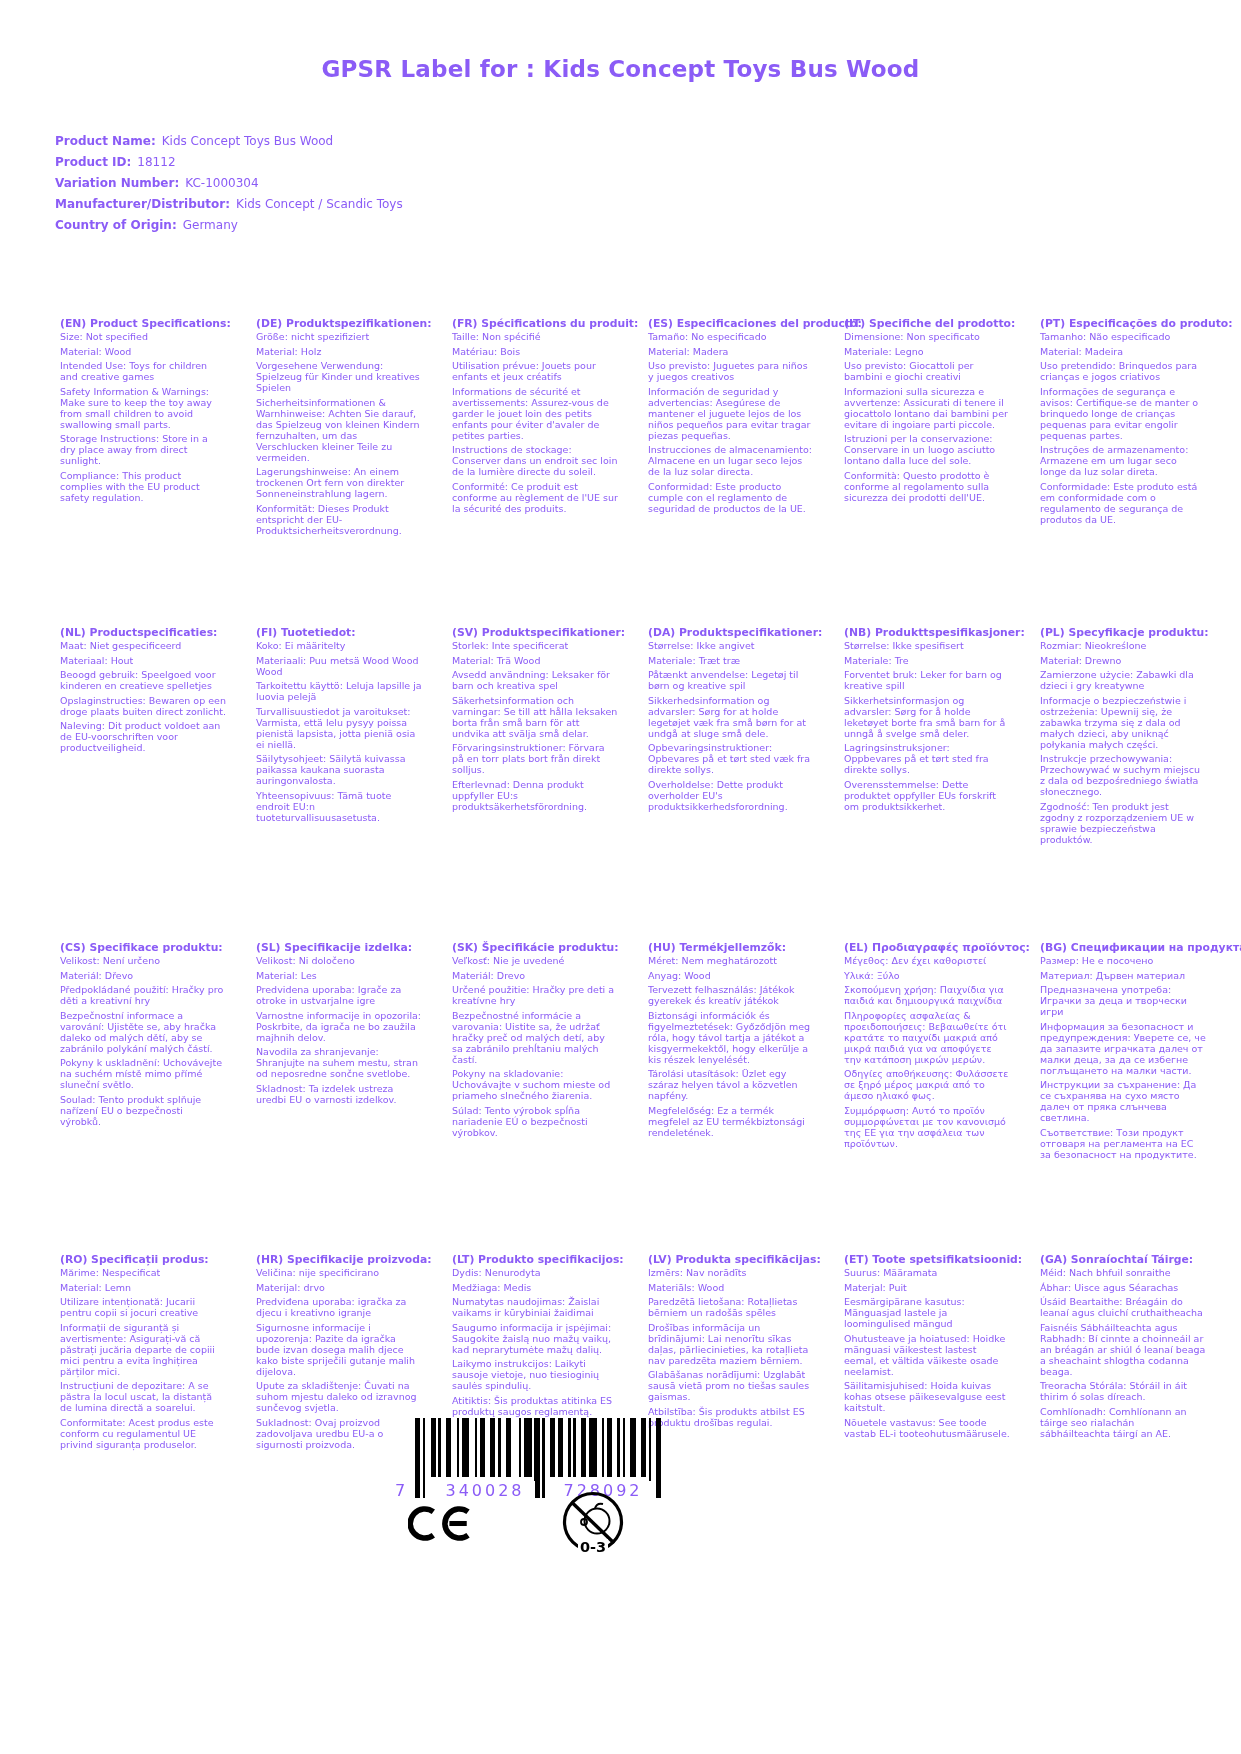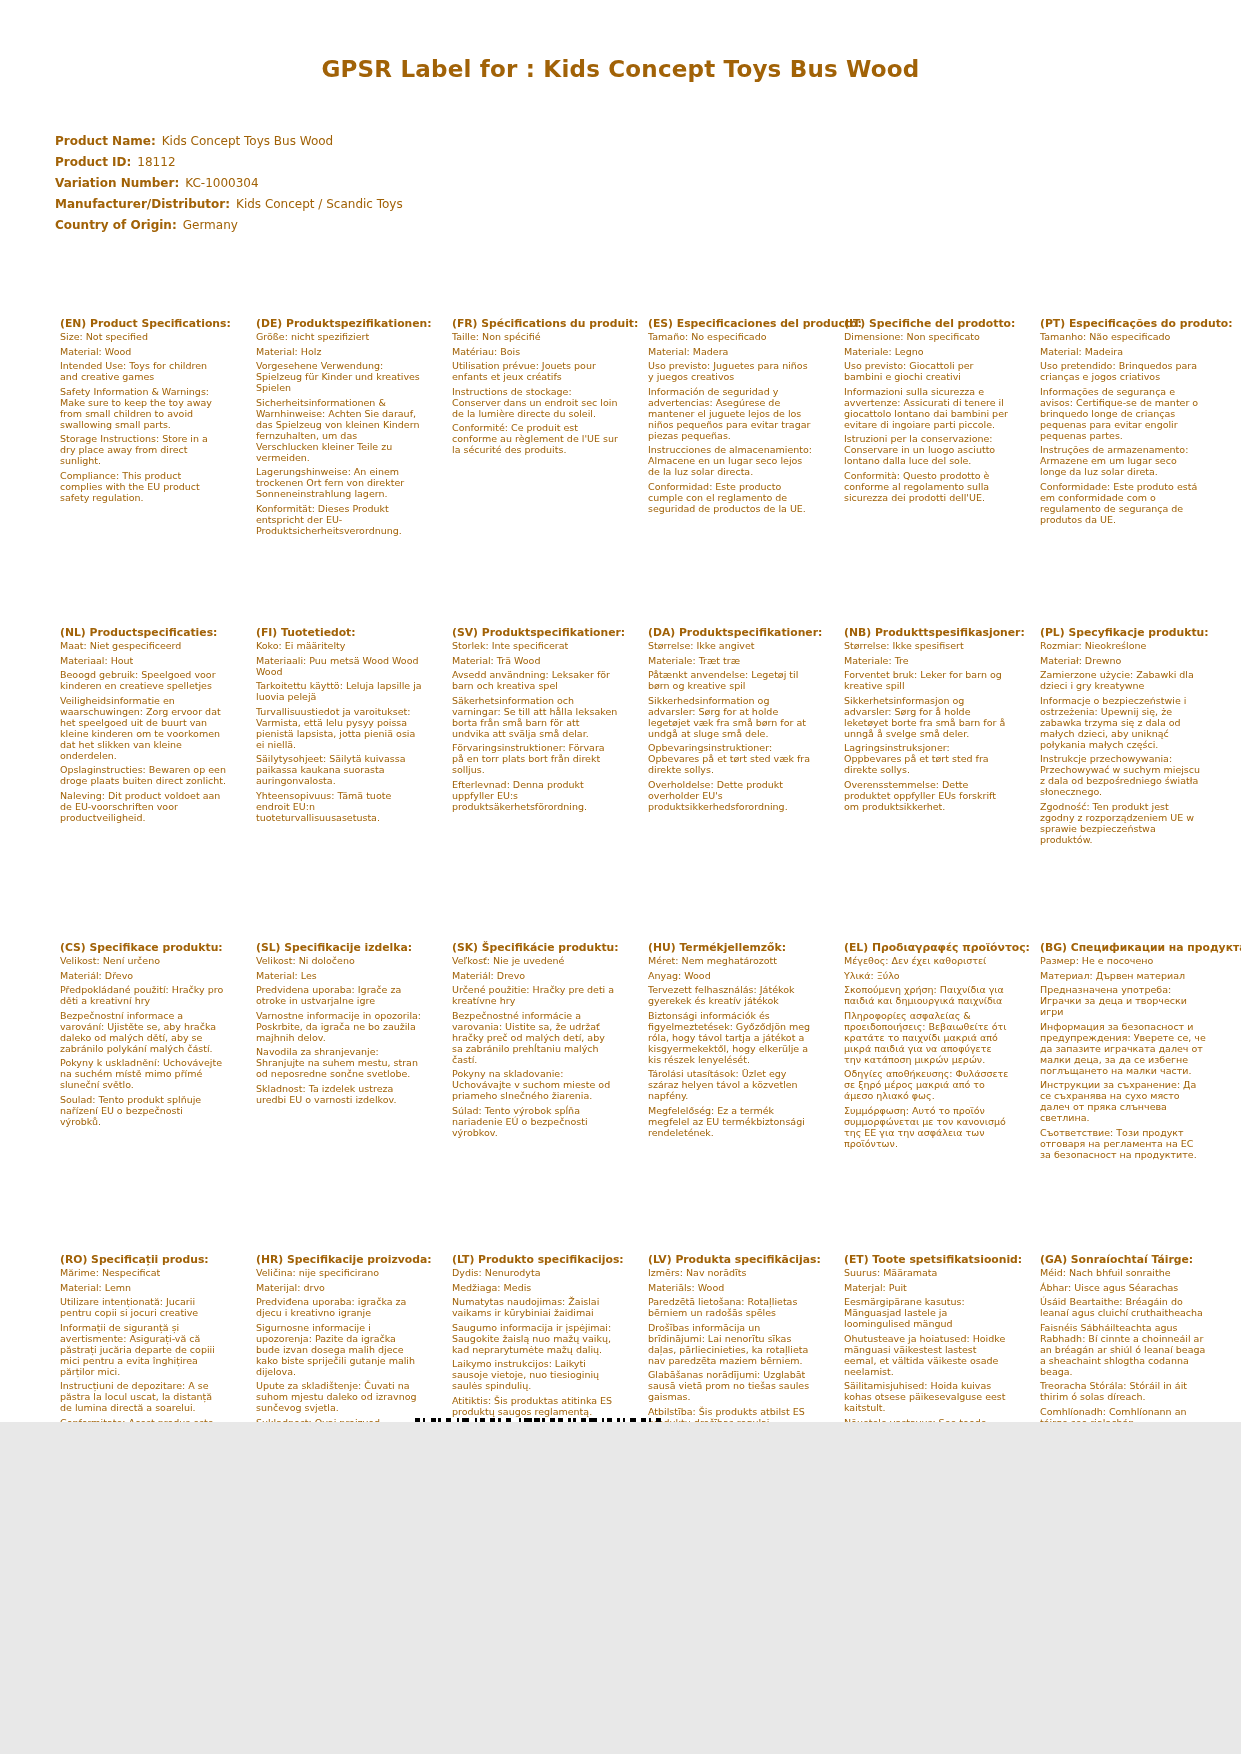--- a/index.html
+++ b/index.html
@@ -1,18 +1,18 @@
 <!DOCTYPE html>
 <html><head>
 <meta charset="utf-8">
 <style>
   html,body { margin:0; padding:0; background:#e8e8e8; }
   .page {
-    position:relative; width:1241px; height:1422px; margin:0 auto;
-    background:#ffffff; color:#a16207; font-family:"DejaVu Sans", sans-serif;
+    position:relative; width:1241px; height:1754px; margin:0 auto;
+    background:#ffffff; color:#8b5cf6; font-family:"DejaVu Sans", sans-serif;
     overflow:hidden;
   }
   .doc-title {
     position:absolute; top:56px; left:0; width:100%; text-align:center;
     font-size:23px; font-weight:bold; margin:0; letter-spacing:0.2px;
   }
   .product-info { position:absolute; top:131px; left:55px; font-size:12px; line-height:21px; }
   .pi-label { font-weight:bold; }
   .pi-value { margin-left:6px; }
 
@@ -81,20 +81,21 @@
         <p class="lang-par">Vorgesehene Verwendung: Spielzeug für Kinder und kreatives Spielen</p>
         <p class="lang-par">Sicherheitsinformationen &amp; Warnhinweise: Achten Sie darauf, das Spielzeug von kleinen Kindern fernzuhalten, um das Verschlucken kleiner Teile zu vermeiden.</p>
         <p class="lang-par">Lagerungshinweise: An einem trockenen Ort fern von direkter Sonneneinstrahlung lagern.</p>
         <p class="lang-par">Konformität: Dieses Produkt entspricht der EU-Produktsicherheitsverordnung.</p>
       </div>
       <div class="lang-cell">
         <div class="lang-heading">(FR) Spécifications du produit:</div>
         <p class="lang-par">Taille: Non spécifié</p>
         <p class="lang-par">Matériau: Bois</p>
         <p class="lang-par">Utilisation prévue: Jouets pour enfants et jeux créatifs</p>
+        <p class="lang-par">Informations de sécurité et avertissements: Assurez-vous de garder le jouet loin des petits enfants pour éviter d'avaler de petites parties.</p>
         <p class="lang-par">Instructions de stockage: Conserver dans un endroit sec loin de la lumière directe du soleil.</p>
         <p class="lang-par">Conformité: Ce produit est conforme au règlement de l'UE sur la sécurité des produits.</p>
       </div>
       <div class="lang-cell">
         <div class="lang-heading">(ES) Especificaciones del producto:</div>
         <p class="lang-par">Tamaño: No especificado</p>
         <p class="lang-par">Material: Madera</p>
         <p class="lang-par">Uso previsto: Juguetes para niños y juegos creativos</p>
         <p class="lang-par">Información de seguridad y advertencias: Asegúrese de mantener el juguete lejos de los niños pequeños para evitar tragar piezas pequeñas.</p>
         <p class="lang-par">Instrucciones de almacenamiento: Almacene en un lugar seco lejos de la luz solar directa.</p>
@@ -116,21 +117,20 @@
         <p class="lang-par">Uso pretendido: Brinquedos para crianças e jogos criativos</p>
         <p class="lang-par">Informações de segurança e avisos: Certifique-se de manter o brinquedo longe de crianças pequenas para evitar engolir pequenas partes.</p>
         <p class="lang-par">Instruções de armazenamento: Armazene em um lugar seco longe da luz solar direta.</p>
         <p class="lang-par">Conformidade: Este produto está em conformidade com o regulamento de segurança de produtos da UE.</p>
       </div>
       <div class="lang-cell">
         <div class="lang-heading">(NL) Productspecificaties:</div>
         <p class="lang-par">Maat: Niet gespecificeerd</p>
         <p class="lang-par">Materiaal: Hout</p>
         <p class="lang-par">Beoogd gebruik: Speelgoed voor kinderen en creatieve spelletjes</p>
-        <p class="lang-par">Veiligheidsinformatie en waarschuwingen: Zorg ervoor dat het speelgoed uit de buurt van kleine kinderen om te voorkomen dat het slikken van kleine onderdelen.</p>
         <p class="lang-par">Opslaginstructies: Bewaren op een droge plaats buiten direct zonlicht.</p>
         <p class="lang-par">Naleving: Dit product voldoet aan de EU-voorschriften voor productveiligheid.</p>
       </div>
       <div class="lang-cell">
         <div class="lang-heading">(FI) Tuotetiedot:</div>
         <p class="lang-par">Koko: Ei määritelty</p>
         <p class="lang-par">Materiaali: Puu metsä Wood Wood Wood</p>
         <p class="lang-par">Tarkoitettu käyttö: Leluja lapsille ja luovia pelejä</p>
         <p class="lang-par">Turvallisuustiedot ja varoitukset: Varmista, että lelu pysyy poissa pienistä lapsista, jotta pieniä osia ei niellä.</p>
         <p class="lang-par">Säilytysohjeet: Säilytä kuivassa paikassa kaukana suorasta auringonvalosta.</p>

